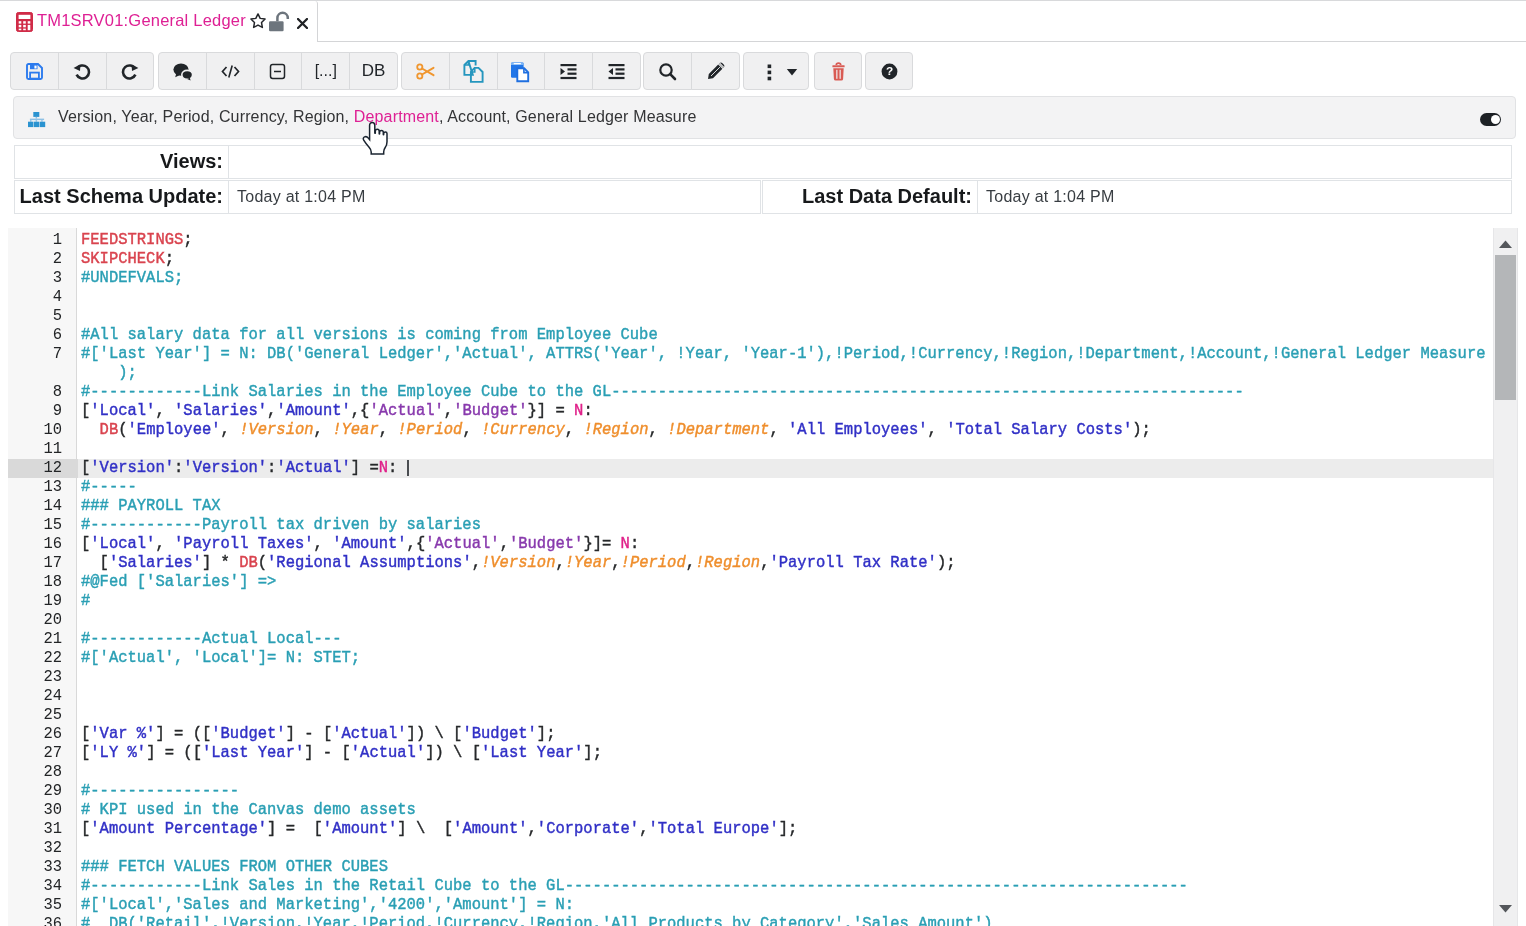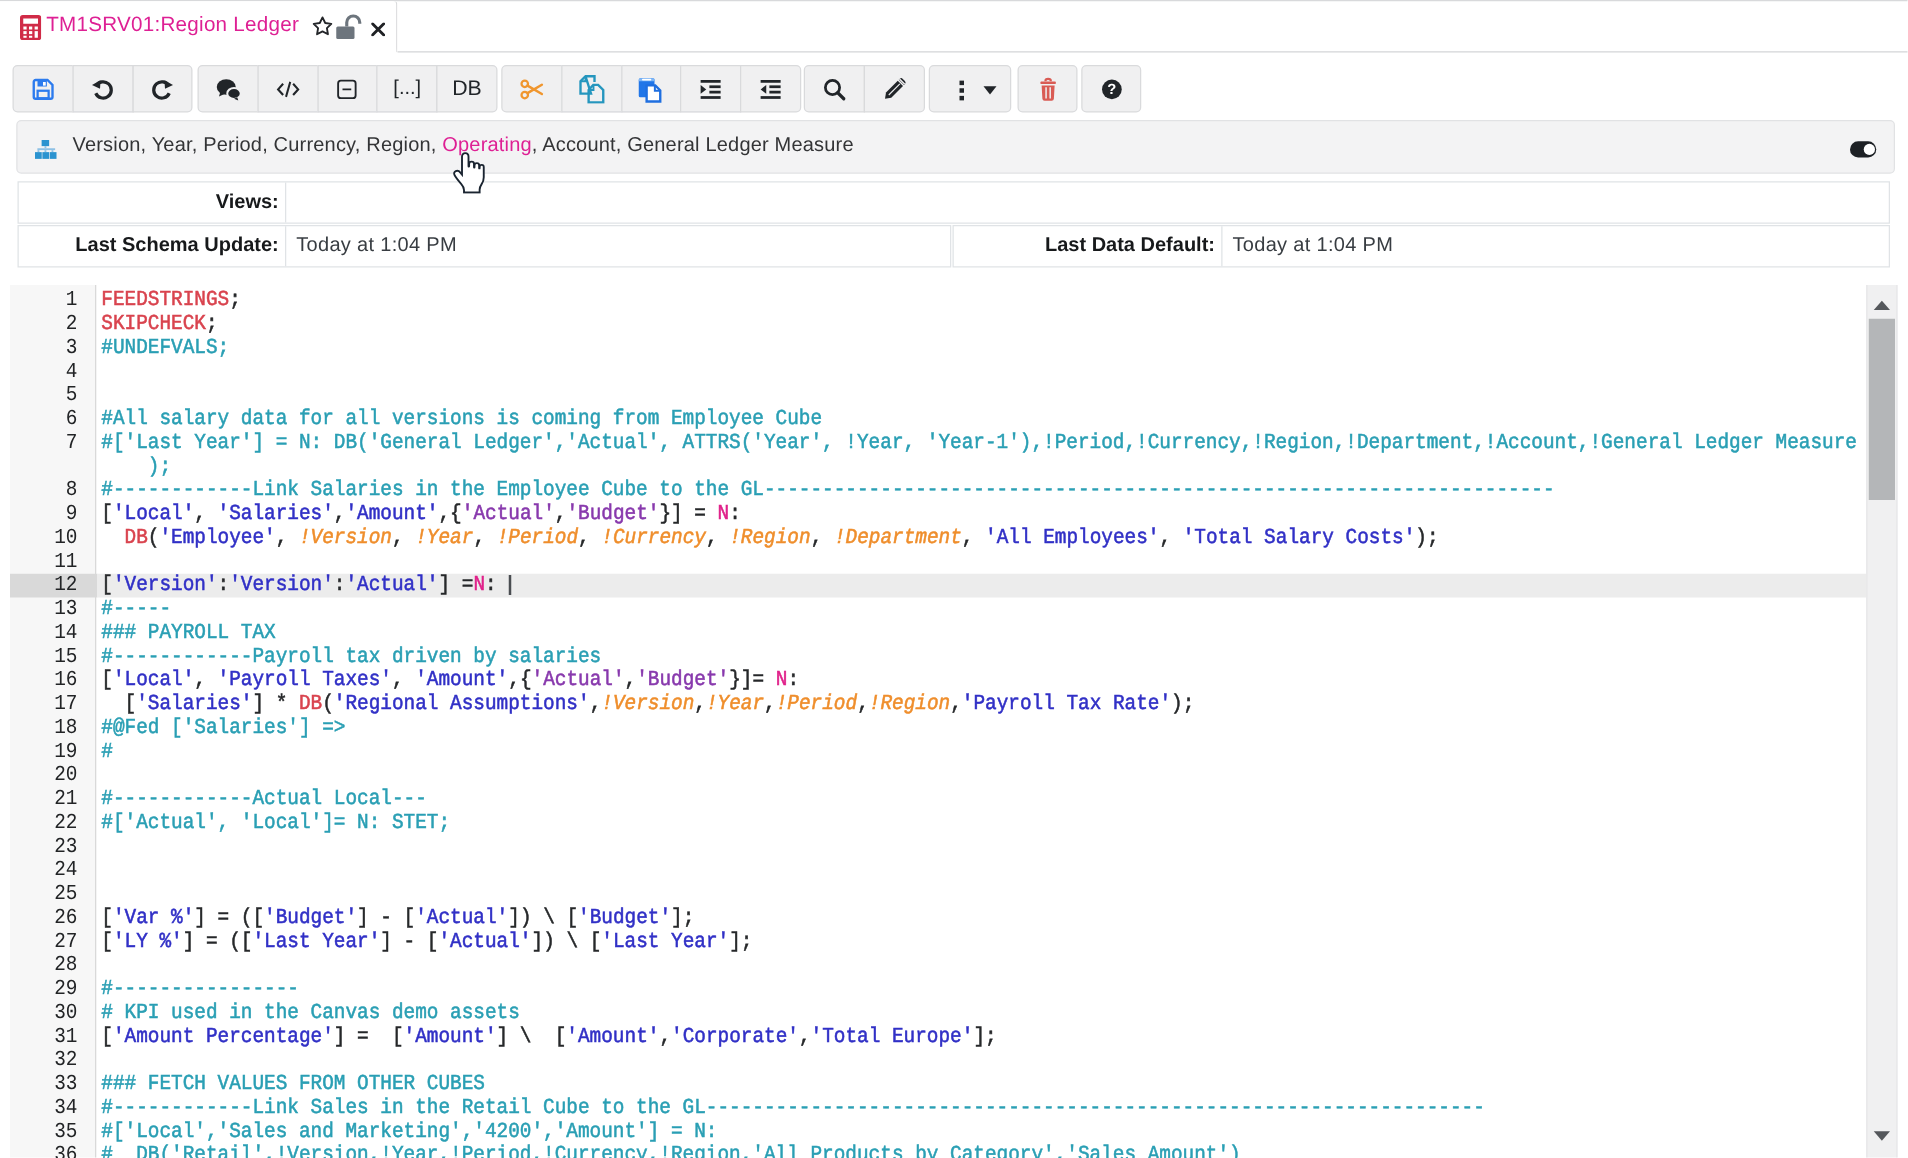--- a/index.html
+++ b/index.html
@@ -16,21 +16,21 @@
 
 #dimbar { position:absolute; left:13px; top:96px; width:1503px; height:43px; background:#f3f3f4;
   border:1px solid #e1e2e4; border-radius:4px; }
 #dimtxt { position:absolute; left:44px; top:11px; font-size:16px; letter-spacing:0.15px; color:#333436; }
 #toggle { position:absolute; left:1466px; top:16px; width:21px; height:13px; background:#1d2125;
   border-radius:7px; }
 #toggle .knob { position:absolute; right:1.5px; top:2px; width:9px; height:9px; background:#fff; border-radius:50%; }
 
 .tbox { position:absolute; background:#fff; border:1px solid #e0e3e6; }
 .tlabel { position:absolute; top:0; bottom:0; display:flex; align-items:center; justify-content:flex-end;
-  font-weight:bold; font-size:16px; color:#17191b; border-right:1px solid #e0e3e6; padding-right:5px; }
+  font-weight:bold; font-size:20px; color:#17191b; border-right:1px solid #e0e3e6; padding-right:5px; }
 .tval { position:absolute; top:0; bottom:0; display:flex; align-items:center;
   font-size:16px; letter-spacing:0.25px; color:#383d42; padding-left:8px; white-space:nowrap; }
 
 #gutter { position:absolute; left:8px; top:228px; width:69px; bottom:0;
   background:#f7f7f7; border-right:1px solid #d9d9d9; }
 #hl-g { position:absolute; left:8px; width:70px; height:19px; background:#d9d9d9; }
 #hl-c { position:absolute; left:78px; width:1415px; height:19px; background:#ececec; }
 .ln { position:absolute; left:8px; width:54px; height:19px; text-align:right;
   font-family:"Liberation Mono",monospace; font-size:15.5px; line-height:19px; color:#222426; transform:scaleY(1.1); }
 .row { position:absolute; left:81.0px; height:19px; font-family:"Liberation Mono",monospace;
@@ -56,21 +56,21 @@
 <rect x="2.6" y="2.8" width="11.8" height="4.2" fill="#fff"></rect>
 <rect x="2.7" y="9.2" width="2.6" height="2.4" fill="#fff"></rect>
       <rect x="7.2" y="9.2" width="2.6" height="2.4" fill="#fff"></rect>
       <rect x="11.7" y="9.2" width="2.6" height="2.4" fill="#fff"></rect>
 <rect x="2.7" y="12.9" width="2.6" height="2.4" fill="#fff"></rect>
       <rect x="7.2" y="12.9" width="2.6" height="2.4" fill="#fff"></rect>
 <rect x="2.7" y="16.6" width="2.6" height="1.6" fill="#fff"></rect>
       <rect x="7.2" y="16.6" width="2.6" height="1.6" fill="#fff"></rect>
 <rect x="11.7" y="12.9" width="2.6" height="5.3" fill="#fff"></rect>
 </svg>
-  <span id="tabtxt">TM1SRV01:Region Ledger</span>
+  <span id="tabtxt">TM1SRV01:General Ledger</span>
   <svg style="position:absolute;left:249px;top:11px" width="18" height="18" viewBox="0 0 24 24">
 <path d="M12 2.6l2.9 5.9 6.5 .95-4.7 4.6 1.1 6.5L12 17.5l-5.8 3.05 1.1-6.5-4.7-4.6 6.5-.95z" fill="none" stroke="#24262a" stroke-width="2" stroke-linejoin="round"></path>
 </svg>
     <svg style="position:absolute;left:268px;top:10px" width="23" height="21" viewBox="0 0 23 21">
 <path d="M9.4 10.2 V7 A5.2 5.2 0 0 1 19.8 7 V7.9" fill="none" stroke="#6d757d" stroke-width="2.5"></path>
 <rect x="1" y="10.2" width="14.6" height="10" rx="1.2" fill="#6d757d"></rect>
 </svg>
     <svg style="position:absolute;left:297px;top:17px" width="11" height="11" viewBox="0 0 11 11">
 <path d="M1 1 L10 10 M10 1 L1 10" stroke="#202225" stroke-width="2.3" stroke-linecap="round"></path>
 </svg>
@@ -211,21 +211,21 @@
 <rect x="5.3" y="0" width="6" height="4.9" fill="#2b93d0"></rect>
 <rect x="7.6" y="4.9" width="1.5" height="1.7" fill="#8ec1e5"></rect>
 <rect x="1.9" y="6.6" width="14.2" height="1.5" fill="#8ec1e5"></rect>
 <rect x="2" y="8.1" width="1.5" height="1.6" fill="#8ec1e5"></rect>
 <rect x="7.6" y="8.1" width="1.5" height="1.6" fill="#8ec1e5"></rect>
 <rect x="13.2" y="8.1" width="1.5" height="1.6" fill="#8ec1e5"></rect>
 <rect x="0" y="9.7" width="5.4" height="5.4" fill="#2b93d0"></rect>
 <rect x="5.9" y="9.7" width="5.4" height="5.4" fill="#2b93d0"></rect>
 <rect x="11.8" y="9.7" width="5.4" height="5.4" fill="#2b93d0"></rect>
 </svg>
-  <span id="dimtxt">Version, Year, Period, Currency, Region, <span style="color:#de2094">Operating</span>, Account, General Ledger Measure</span>
+  <span id="dimtxt">Version, Year, Period, Currency, Region, <span style="color:#de2094">Department</span>, Account, General Ledger Measure</span>
   <div id="toggle">
       <div class="knob"></div>
     </div>
 </div>
 <div class="tbox" style="left:14px;top:144.5px;width:1498px;height:34px;">
   <div class="tlabel" style="left:0;width:214px;">Views:</div>
 </div>
 <div class="tbox" style="left:14px;top:179.5px;width:747px;height:34px;">
   <div class="tlabel" style="left:0;width:214px;">Last Schema Update:</div>
   <div class="tval" style="left:214px;">Today at 1:04 PM</div>

